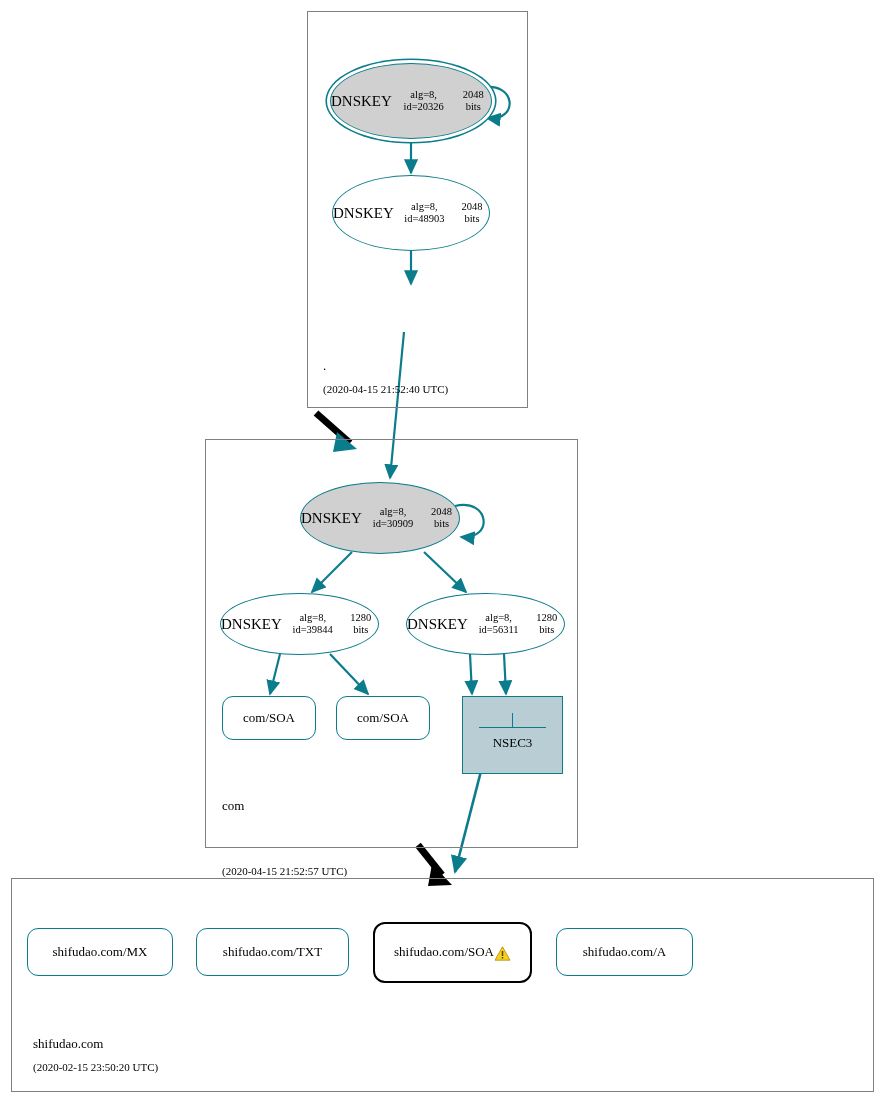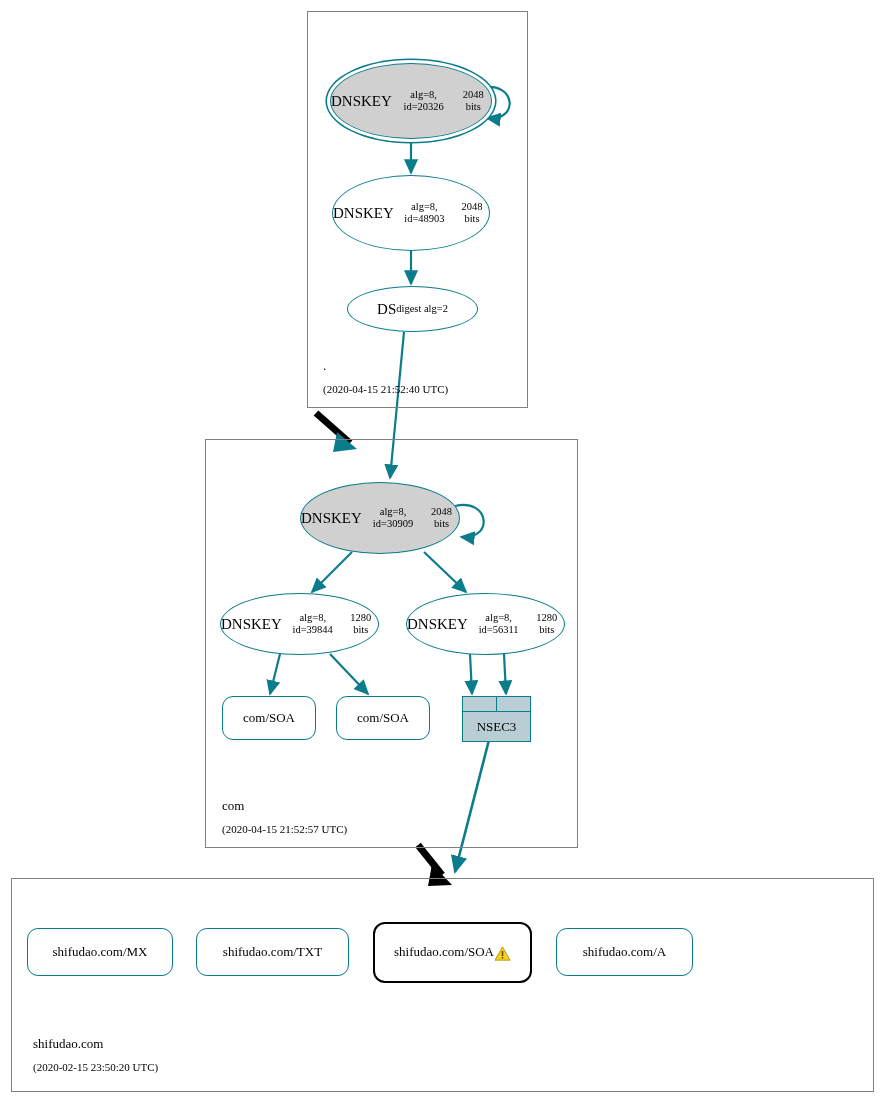--- a/index.html
+++ b/index.html
@@ -87,21 +87,21 @@
     border-radius: 12px;
   }
   .nsec3 {
     border: 1.4px solid #0a7c8c;
     background: #b9ced4;
     font-size: 13px;
     display: flex;
     flex-direction: column;
     align-items: stretch;
     justify-content: flex-end;
-    padding: 0;
+    padding: 16px;
   }
   .nsec3 .cap {
     height: 14px;
     border-bottom: 1.4px solid #0a7c8c;
     display: flex;
   }
   .nsec3 .cap span {
     flex: 1;
   }
   .nsec3 .cap span + span {
@@ -175,28 +175,24 @@
     <div class="n-sub">alg=8, id=20326</div>
     <div class="n-sub">2048 bits</div>
   </div>
 
   <div class="node ellipse" style="left:332px; top:175px; width:158px; height:76px;">
     <div class="n-title">DNSKEY</div>
     <div class="n-sub">alg=8, id=48903</div>
     <div class="n-sub">2048 bits</div>
   </div>
 
-  <div class="node ellipse" style="left:347px; top:286px; width:131px; height:46px;">
-    <div class="n-title">DS</div>
-    <div class="n-sub">digest alg=2</div>
-  </div>
 
   <div class="zone-box" style="left:205px; top:439px; width:373px; height:409px;"></div>
   <div class="zone-label" style="left:222px; top:798px;">com</div>
-  <div class="zone-time" style="left:222px; top:823px;">(2020-04-15 21:52:57 UTC)</div>
+  <div class="zone-time" style="left:222px; top:865px;">(2020-04-15 21:52:57 UTC)</div>
 
   <div class="node ellipse filled" style="left:300px; top:482px; width:160px; height:72px;">
     <div class="n-title">DNSKEY</div>
     <div class="n-sub">alg=8, id=30909</div>
     <div class="n-sub">2048 bits</div>
   </div>
 
   <div class="node ellipse" style="left:220px; top:593px; width:159px; height:62px;">
     <div class="n-title">DNSKEY</div>
     <div class="n-sub">alg=8, id=39844</div>

